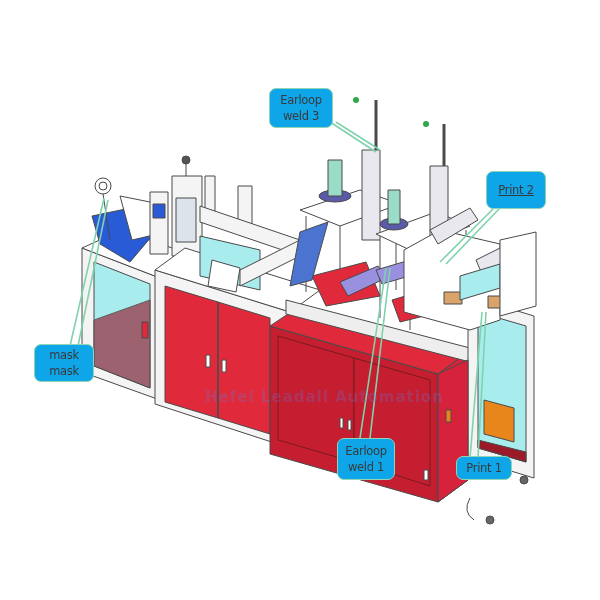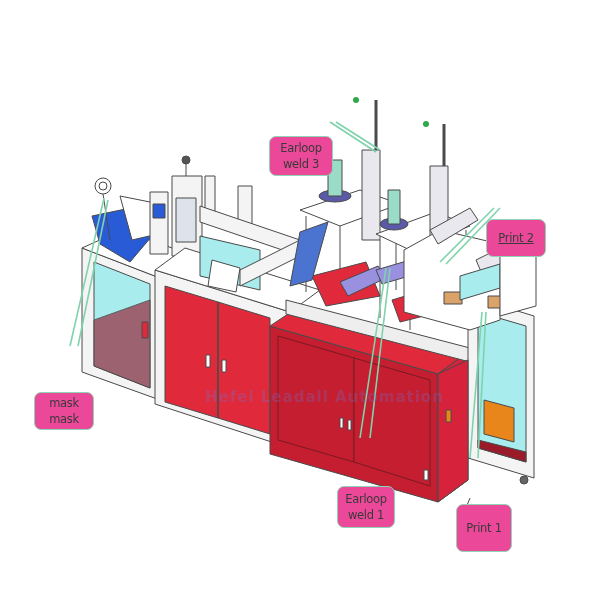--- a/index.html
+++ b/index.html
@@ -1,22 +1,22 @@
 <!DOCTYPE html>
 <html><head>
 <meta charset="utf-8">
 <style>
   html, body { margin:0; padding:0; background:#ffffff; }
   body { width:600px; height:600px; overflow:hidden; position:relative; font-family:"Liberation Sans", sans-serif; }
   #stage { position:absolute; left:0; top:0; width:600px; height:600px; }
   .callout {
-    position:absolute; background:#ec4899; border:1.5px solid #8fd4b4; border-radius:7px;
+    position:absolute; background:#0ea5e9; border:1.5px solid #8fd4b4; border-radius:7px;
     color:#3a3a3a; font-size:11.5px; line-height:16px; text-align:center;
     display:flex; flex-direction:column; align-items:center; justify-content:center;
-    box-sizing:border-box; font-family:"DejaVu Sans", sans-serif; letter-spacing:-0.3px;margin-top:48px;
+    box-sizing:border-box; font-family:"DejaVu Sans", sans-serif; letter-spacing:-0.3px;
   }
   .callout span { display:block; }
   .watermark {
     position:absolute; left:205px; top:388px; font-size:15px; font-weight:bold;
     color:rgba(120,110,200,0.30); letter-spacing:1px; white-space:nowrap;
     font-family:"DejaVu Sans", sans-serif;
   }
 </style>
 </head>
 <body>
@@ -158,15 +158,15 @@
 <div class="callout" style="left:34px; top:344px; width:60px; height:38px;">
   <span>mask</span>
   <span>mask</span>
 </div>
 
 <div class="callout" style="left:337px; top:438px; width:58px; height:42px;">
   <span>Earloop</span>
   <span>weld 1</span>
 </div>
 
-<div class="callout" style="left:456px; top:456px; width:56px; height:48px;">
+<div class="callout" style="left:456px; top:456px; width:56px; height:24px;">
   <span>Print 1</span>
 </div>
 
 </body></html>

